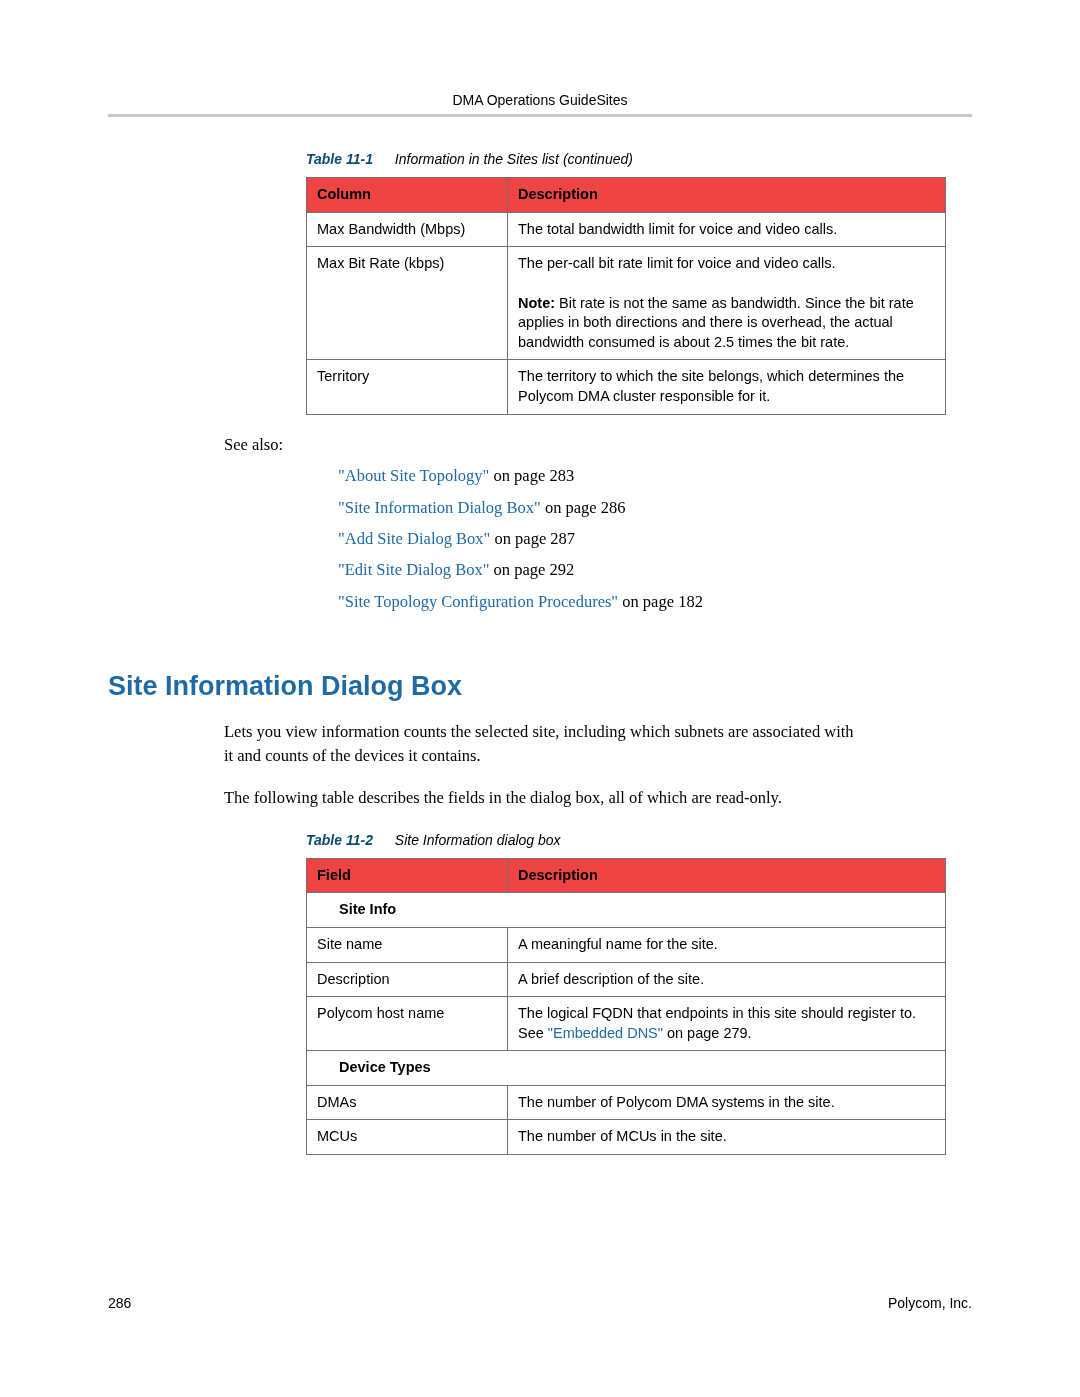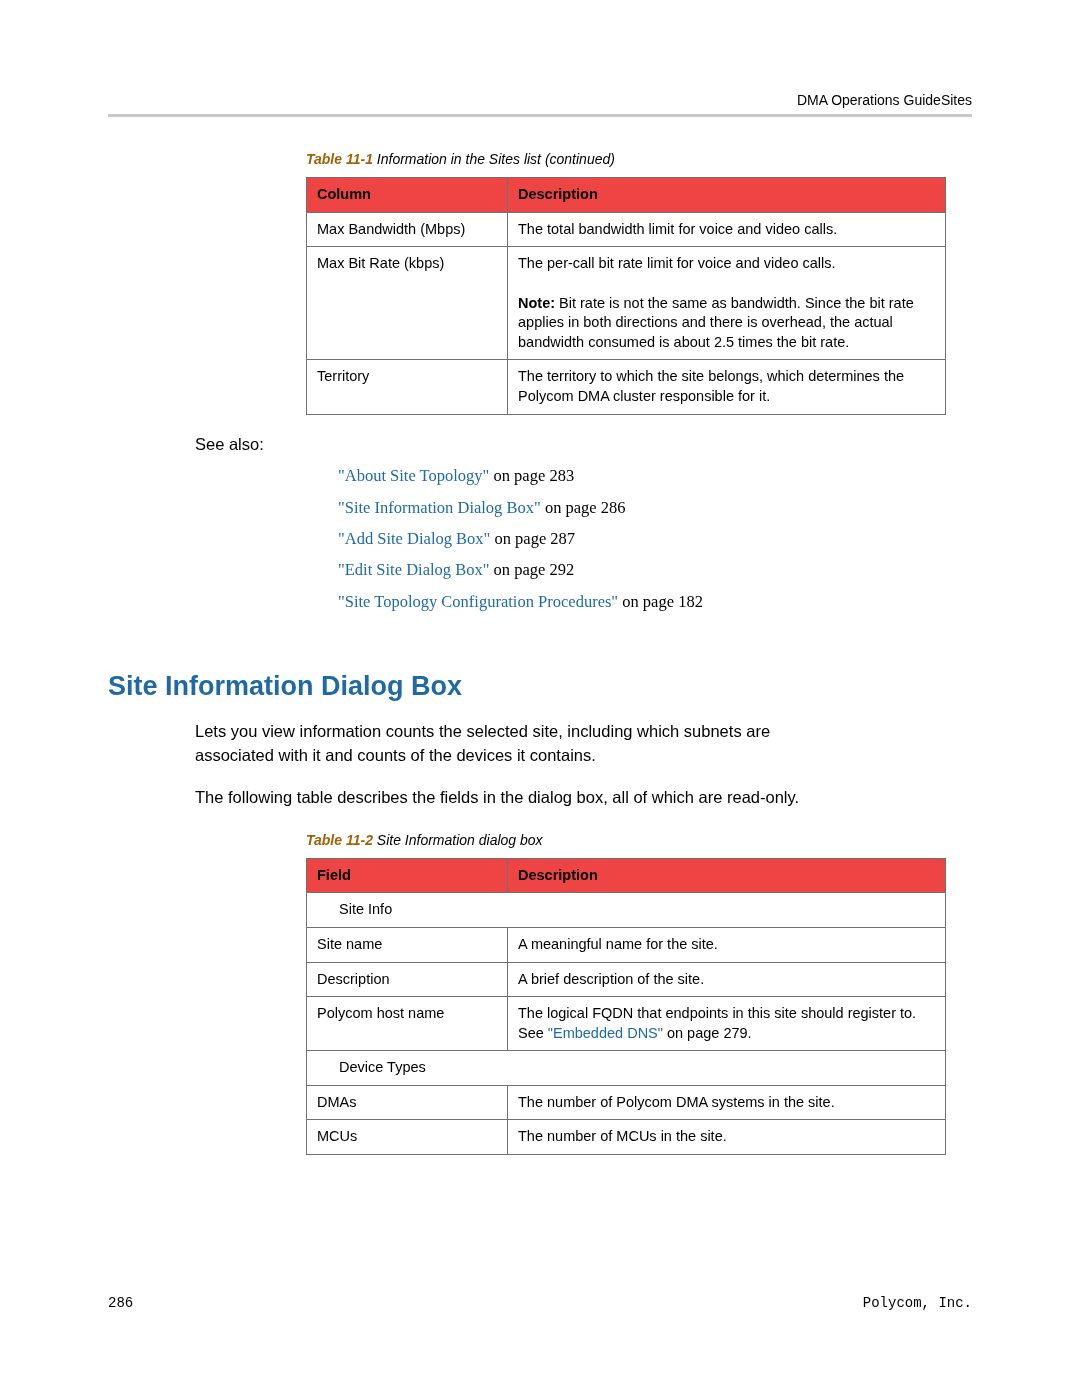--- a/index.html
+++ b/index.html
@@ -8,64 +8,65 @@
     background: #fff;
     font-family: Arial, Helvetica, sans-serif;
     color: #000;
     width: 1080px;
   }
   .page {
     padding: 92px 108px 60px 108px;
   }
   .hdr {
     display: flex;
-    justify-content: flex-end;
+    justify-content: center;
     font-size: 14px;
     font-family: Arial, Helvetica, sans-serif;
     padding-bottom: 6px;
     border-bottom: 3px solid #c9c9c9;
   }
   .table-caption {
     margin-top: 34px;
     margin-left: 198px;
     font-size: 14px;
     font-style: italic;
   }
   .table-caption .tnum {
-    color: #a16207;
+    color: #0c4a6e;
     font-weight: bold;
     font-style: italic;
+    margin-right: 18px;
   }
   table.infotable {
     border-collapse: collapse;
     margin-top: 10px;
     margin-left: 198px;
     width: 640px;
     font-size: 14.5px;
   }
   table.infotable th, table.infotable td {
     border: 1.5px solid #707070;
     padding: 7px 10px 7px 10px;
     text-align: left;
     vertical-align: top;
     line-height: 1.35;
   }
   table.infotable th {
     background: #ef4444;
     font-weight: bold;
   }
   table.infotable td.section {
-    font-weight: normal;
+    font-weight: bold;
     padding-left: 32px;
   }
   .col-a { width: 180px; }
   .body-text {
-    margin-left: 87px;
+    margin-left: 116px;
     width: 640px;
-    font-family: Liberation Sans, sans-serif;
+    font-family: Liberation Serif, serif;
     font-size: 16.5px;
     line-height: 1.45;
     margin-top: 18px;
   }
   .see-also-list {
     margin-left: 230px;
     width: 608px;
     font-family: "Book Antiqua", Palatino, Georgia, serif;
     font-size: 16.5px;
     line-height: 1.9;
@@ -82,21 +83,21 @@
     margin-top: 54px;
     margin-bottom: 8px;
   }
   .inline-xref {
     color: #1f6aa5;
   }
   .footer {
     display: flex;
     justify-content: space-between;
     font-size: 14px;
-    font-family: Liberation Mono, monospace;
+    font-family: Liberation Sans, sans-serif;
     margin-top: 140px;
   }
   .note-label {
     font-weight: bold;
   }
 </style>
 </head>
 <body>
 
 <div class="page">

